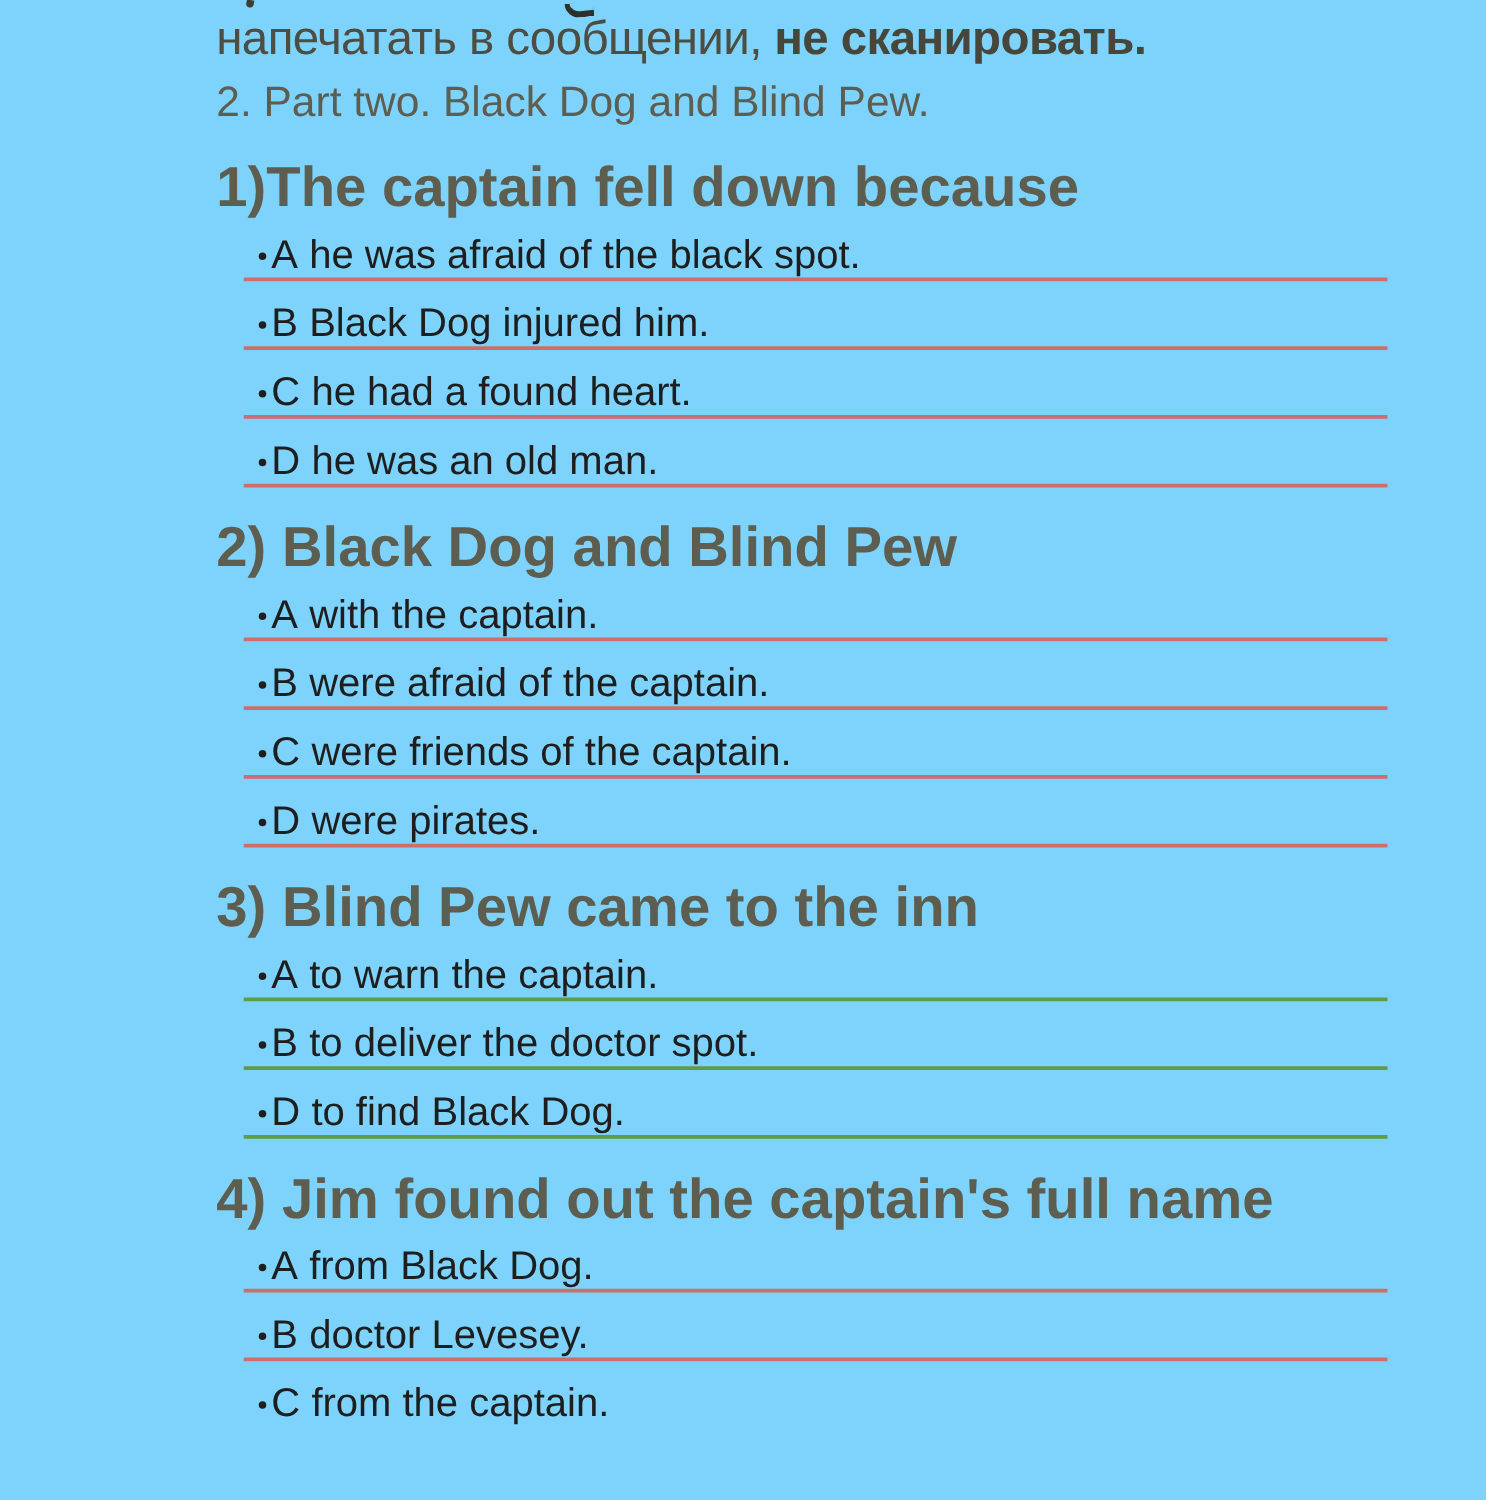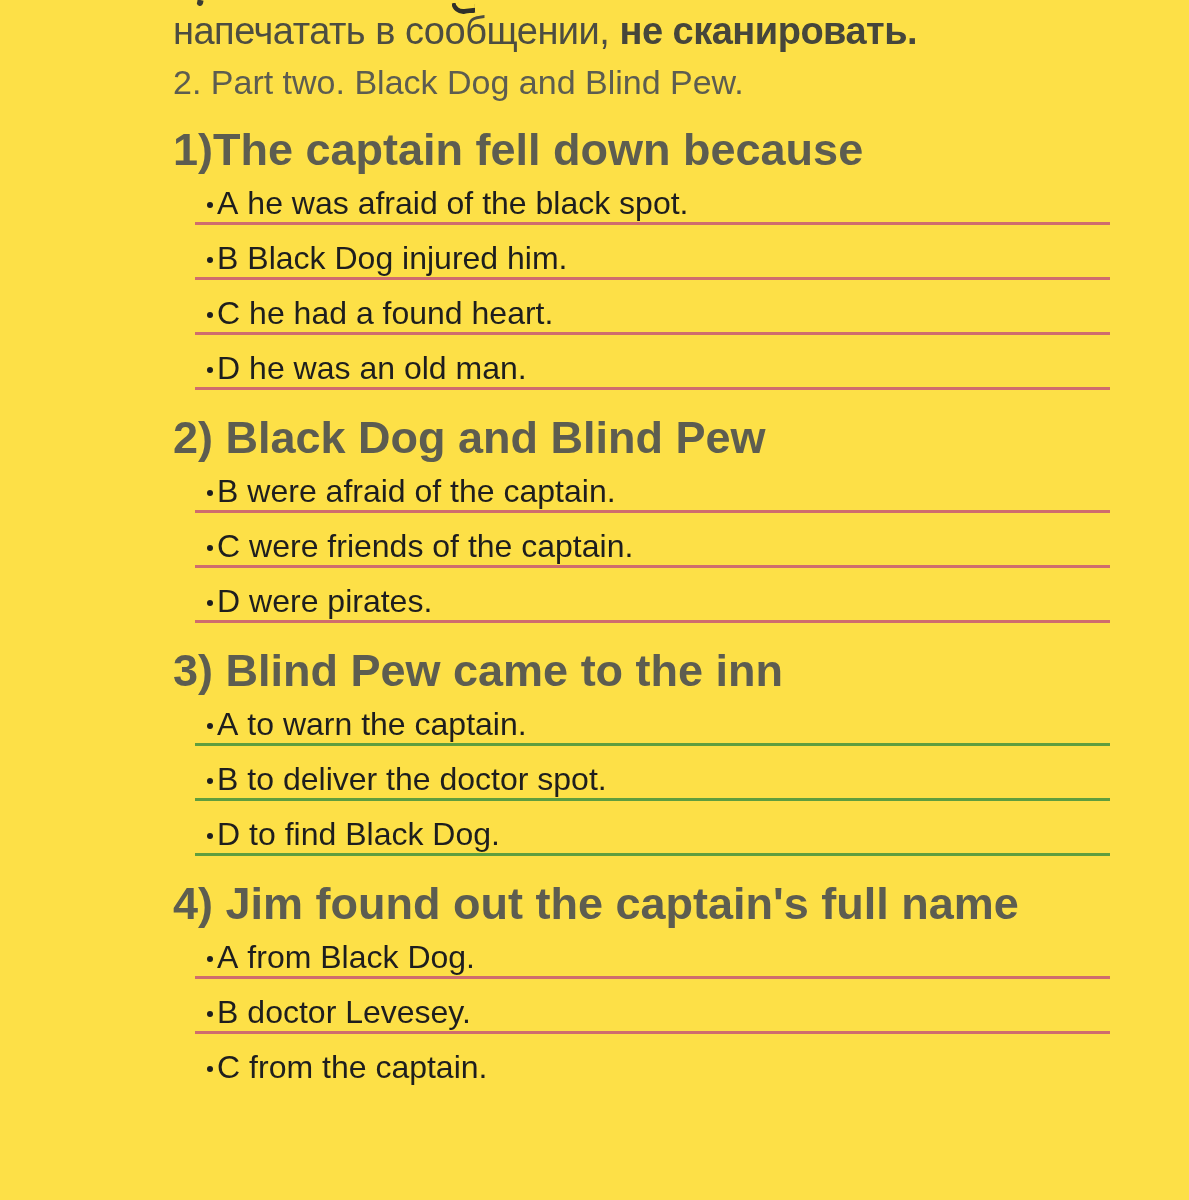--- a/index.html
+++ b/index.html
@@ -1,20 +1,20 @@
 <!DOCTYPE html>
 <html><head>
 <meta charset="utf-8">
 <style>
   * { margin:0; padding:0; box-sizing:border-box; }
   html,body { background:#ffffff; }
   .page {
     position:relative;
     width:1189px; height:1200px;
-    background:#fde047;
+    background:#7dd3fc;
     overflow:hidden;
     font-family:"Liberation Sans", sans-serif;
   }
   .content { padding:8px 0 0 173px; }
 
   
   .frag { position:absolute; background:#3c3c33; }
   .frag-1 { left:197px; top:0; width:6px; height:6px; border-radius:0 0 3px 3px; transform:rotate(12deg); }
   .frag-2 { left:452px; top:2px; width:23px; height:12px; background:transparent;
             border-bottom:5px solid #30302a; border-left:4px solid #30302a;
@@ -66,20 +66,21 @@
     <div class="question">
       <div class="question-title">1)The captain fell down because</div>
       <div class="option u-red"><span class="bullet"></span><span class="opt-letter">A</span><span class="opt-text">he was afraid of the black spot.</span></div>
       <div class="option u-red"><span class="bullet"></span><span class="opt-letter">B</span><span class="opt-text">Black Dog injured him.</span></div>
       <div class="option u-red"><span class="bullet"></span><span class="opt-letter">C</span><span class="opt-text">he had a found heart.</span></div>
       <div class="option u-red"><span class="bullet"></span><span class="opt-letter">D</span><span class="opt-text">he was an old man.</span></div>
     </div>
 
     <div class="question">
       <div class="question-title">2) Black Dog and Blind Pew</div>
+      <div class="option u-red"><span class="bullet"></span><span class="opt-letter">A</span><span class="opt-text">with the captain.</span></div>
       <div class="option u-red"><span class="bullet"></span><span class="opt-letter">B</span><span class="opt-text">were afraid of the captain.</span></div>
       <div class="option u-red"><span class="bullet"></span><span class="opt-letter">C</span><span class="opt-text">were friends of the captain.</span></div>
       <div class="option u-red"><span class="bullet"></span><span class="opt-letter">D</span><span class="opt-text">were pirates.</span></div>
     </div>
 
     <div class="question">
       <div class="question-title">3) Blind Pew came to the inn</div>
       <div class="option u-green"><span class="bullet"></span><span class="opt-letter">A</span><span class="opt-text">to warn the captain.</span></div>
       <div class="option u-green"><span class="bullet"></span><span class="opt-letter">B</span><span class="opt-text">to deliver the doctor spot.</span></div>
       <div class="option u-green"><span class="bullet"></span><span class="opt-letter">D</span><span class="opt-text">to find Black Dog.</span></div>

